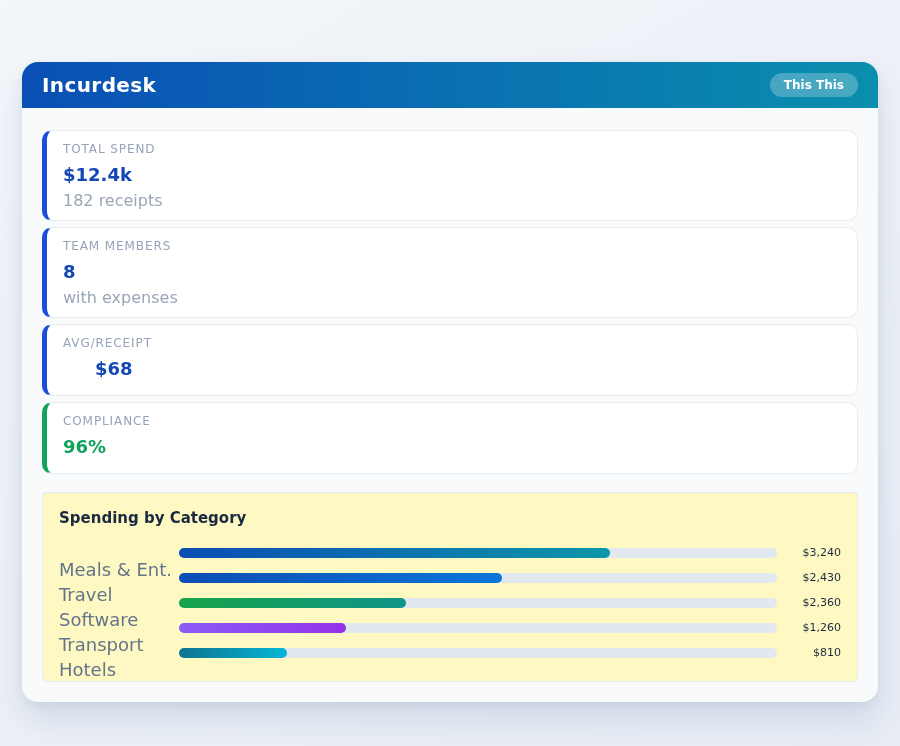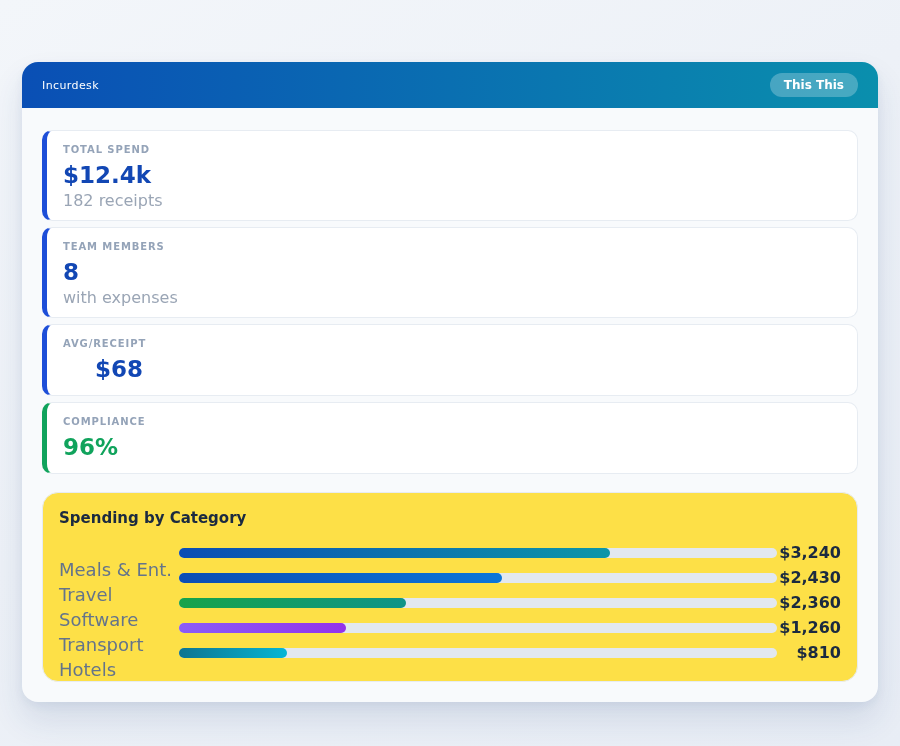--- a/index.html
+++ b/index.html
@@ -18,22 +18,22 @@
   .app-header {
     height: 46px;
     border-radius: 16px 16px 0 0;
     display: flex;
     align-items: center;
     justify-content: space-between;
     padding: 0 20px;
   }
   .app-title {
     color: #ffffff;
-    font-size: 11px;
-    font-weight: normal;
+    font-size: 20px;
+    font-weight: bold;
     letter-spacing: 0.4px;
   }
   .badge {
     background: rgba(255, 255, 255, 0.25);
     color: #ffffff;
     font-size: 12px;
     font-weight: bold;
     padding: 5px 14px;
     border-radius: 999px;
     cursor: pointer;
@@ -42,44 +42,44 @@
   .stat-card {
     background: #ffffff;
     border: 1px solid #e7ecf2;
     border-left-width: 5px;
     border-left-style: solid;
     border-radius: 10px;
     padding: 12px 16px;
     margin-bottom: 6px;
   }
   .stat-label {
-    font-size: 10px;
-    font-weight: bold;
+    font-size: 12px;
+    font-weight: normal;
     letter-spacing: 0.9px;
     color: #94a3b8;
     line-height: 13px;
   }
   .stat-value {
-    font-size: 23px;
+    font-size: 18px;
     font-weight: bold;
     line-height: 28px;
     margin-top: 5px;
   }
   .stat-sub {
     font-size: 16px;
     color: #9aa5b5;
     line-height: 15px;
     margin-top: 4px;
   }
   .stat-sub:empty { display: none; }
   .panel {
     margin-top: 18px;
-    background: #fde047;
+    background: #fef9c3;
     border: 1px solid #e7ecf2;
-    border-radius: 16px;
+    border-radius: 4px;
     padding: 16px;
   }
   .panel-title {
     font-size: 15px;
     font-weight: bold;
     color: #1b2a40;
     line-height: 19px;
     margin-bottom: 12px;
   }
   .cat-row {
@@ -100,22 +100,22 @@
     border-radius: 999px;
     position: relative;
   }
   .bar-fill {
     height: 10px;
     border-radius: 999px;
   }
   .cat-value {
     width: 64px;
     text-align: right;
-    font-size: 16px;
-    font-weight: bold;
+    font-size: 11px;
+    font-weight: normal;
     color: #1b2a40;
   }
 </style>
 </head>
 <body>
 
 <div class="app">
 
   <div class="app-header" style="background: linear-gradient(90deg, rgb(10, 79, 181), rgb(10, 143, 173));">
     <div class="app-title">Incurdesk</div>

